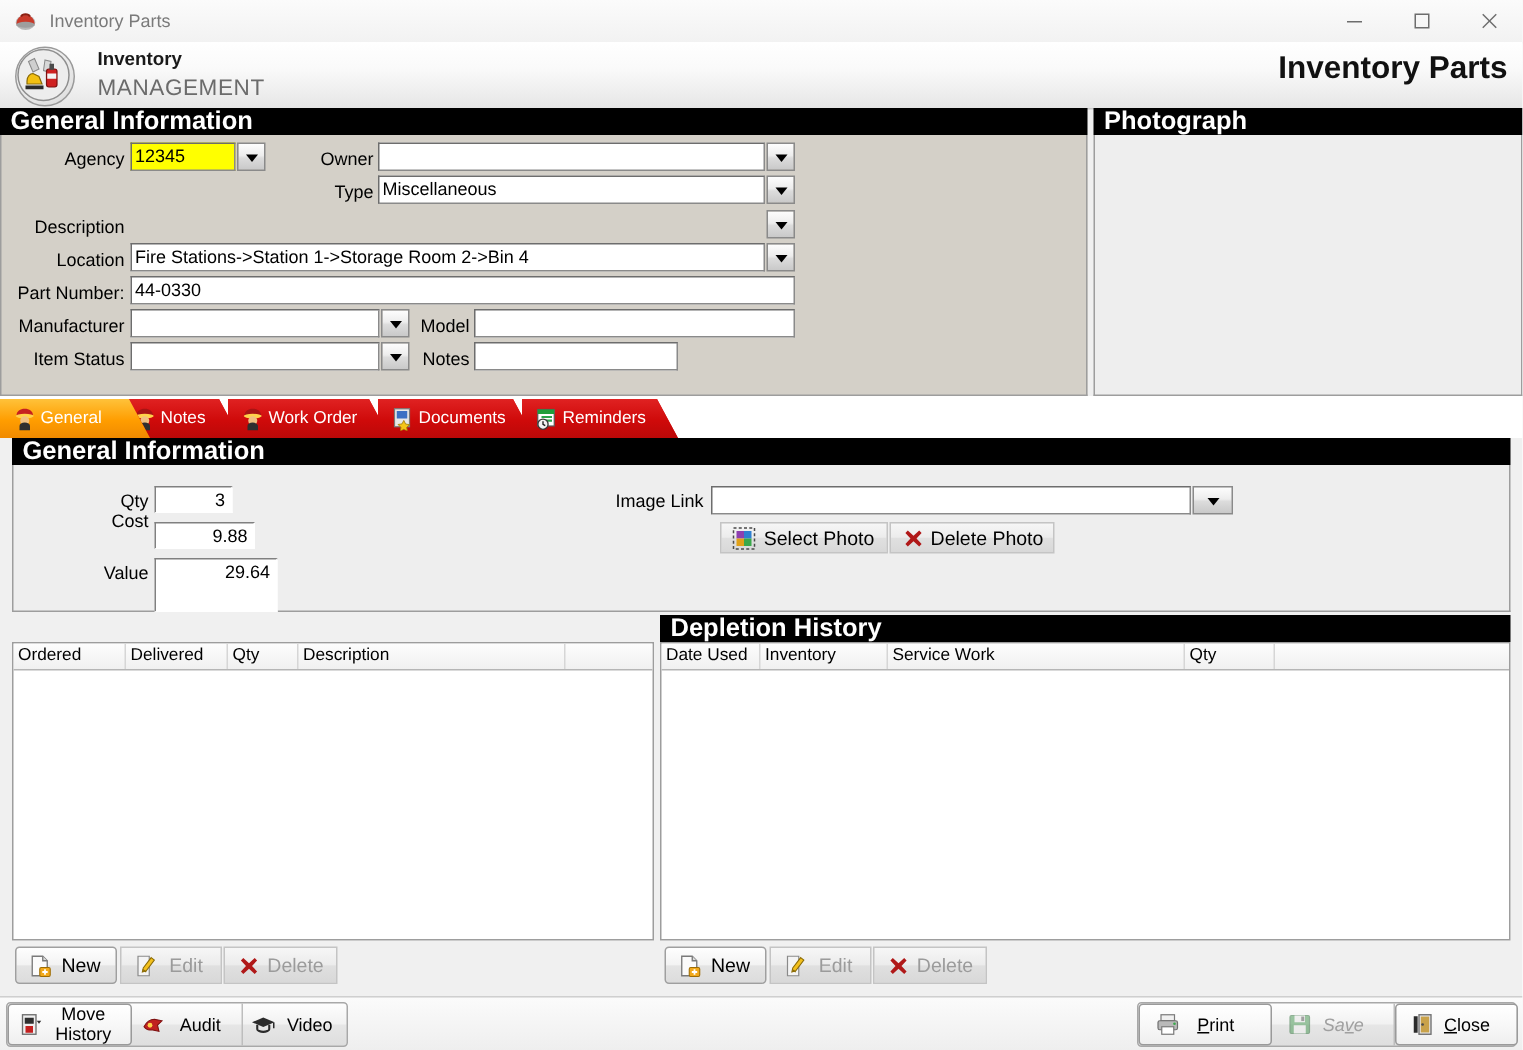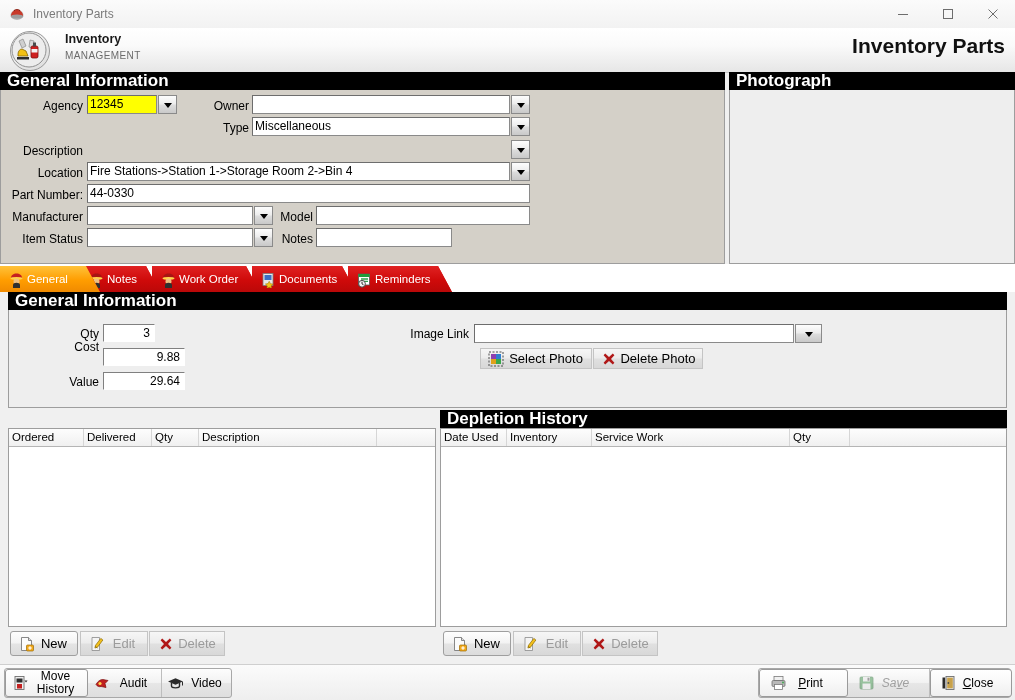--- a/index.html
+++ b/index.html
@@ -52,21 +52,21 @@
     background: radial-gradient(circle at 38% 32%, #ffffff 0%, #e9e9e9 60%, #d2d2d2 100%);
     border: 1px solid #9a9a9a;
     overflow: hidden;
   }
   .hdr-line1 {
     position: absolute; left: 65px; top: 4px;
     font-size: 12.5px; font-weight: bold; color: #1a1a1a;
   }
   .hdr-line2 {
     position: absolute; left: 65px; top: 22px;
-    font-size: 10px; color: #6b6b6b; letter-spacing: .4px;
+    font-size: 15px; color: #6b6b6b; letter-spacing: .4px;
   }
   .hdr-right {
     position: absolute; right: 10px; top: 6px;
     font-size: 21px; font-weight: bold; color: #111111;
   }
 
   
   .sectionbar {
     position: absolute; height: 18px;
     background: #000000;
@@ -419,24 +419,24 @@
   </div>
 
   <div class="sectionbar" style="left:8px; top:292px; width:999px;">General Information</div>
 
   <div class="panel-white" style="left:8px; top:310px; width:999px; height:98px;">
 
     <div class="flabel" style="left:22px; top:16px; width:68px;">Qty</div>
     <div class="tbox sunken num" style="left:94px; top:14px; width:52px; height:18px;">3</div>
 
     <div class="flabel" style="left:22px; top:29px; width:68px;">Cost</div>
-    <div class="tbox sunken num" style="left:94px; top:38px; width:82px; height:18px;">9.88</div>
+    <div class="tbox sunken num" style="left:94px; top:38px; width:67px; height:18px;">9.88</div>
 
     <div class="flabel" style="left:22px; top:64px; width:68px;">Value</div>
-    <div class="tbox sunken num" style="left:94px; top:62px; width:82px; height:18px;">29.64</div>
+    <div class="tbox sunken num" style="left:94px; top:62px; width:82px; height:36px;">29.64</div>
 
     <div class="flabel" style="left:350px; top:16px; width:110px;">Image Link</div>
     <div class="tbox" style="left:465px; top:14px; width:320px; height:19px;"></div>
     <div class="ddbtn" style="left:786px; top:14px; height:19px; width:27px;"></div>
 
     <div class="btn flat" style="left:471px; top:38px; width:112px; height:21px;">
       <span class="bicon" style="left:7px;">
         <svg width="16" height="16" viewBox="0 0 16 16">
           <rect x="1" y="1" width="14" height="14" fill="none" stroke="#4a4a4a" stroke-width="1" stroke-dasharray="2 1.5"></rect>
           <rect x="3" y="3" width="5" height="5" fill="#8e3fb0"></rect>

